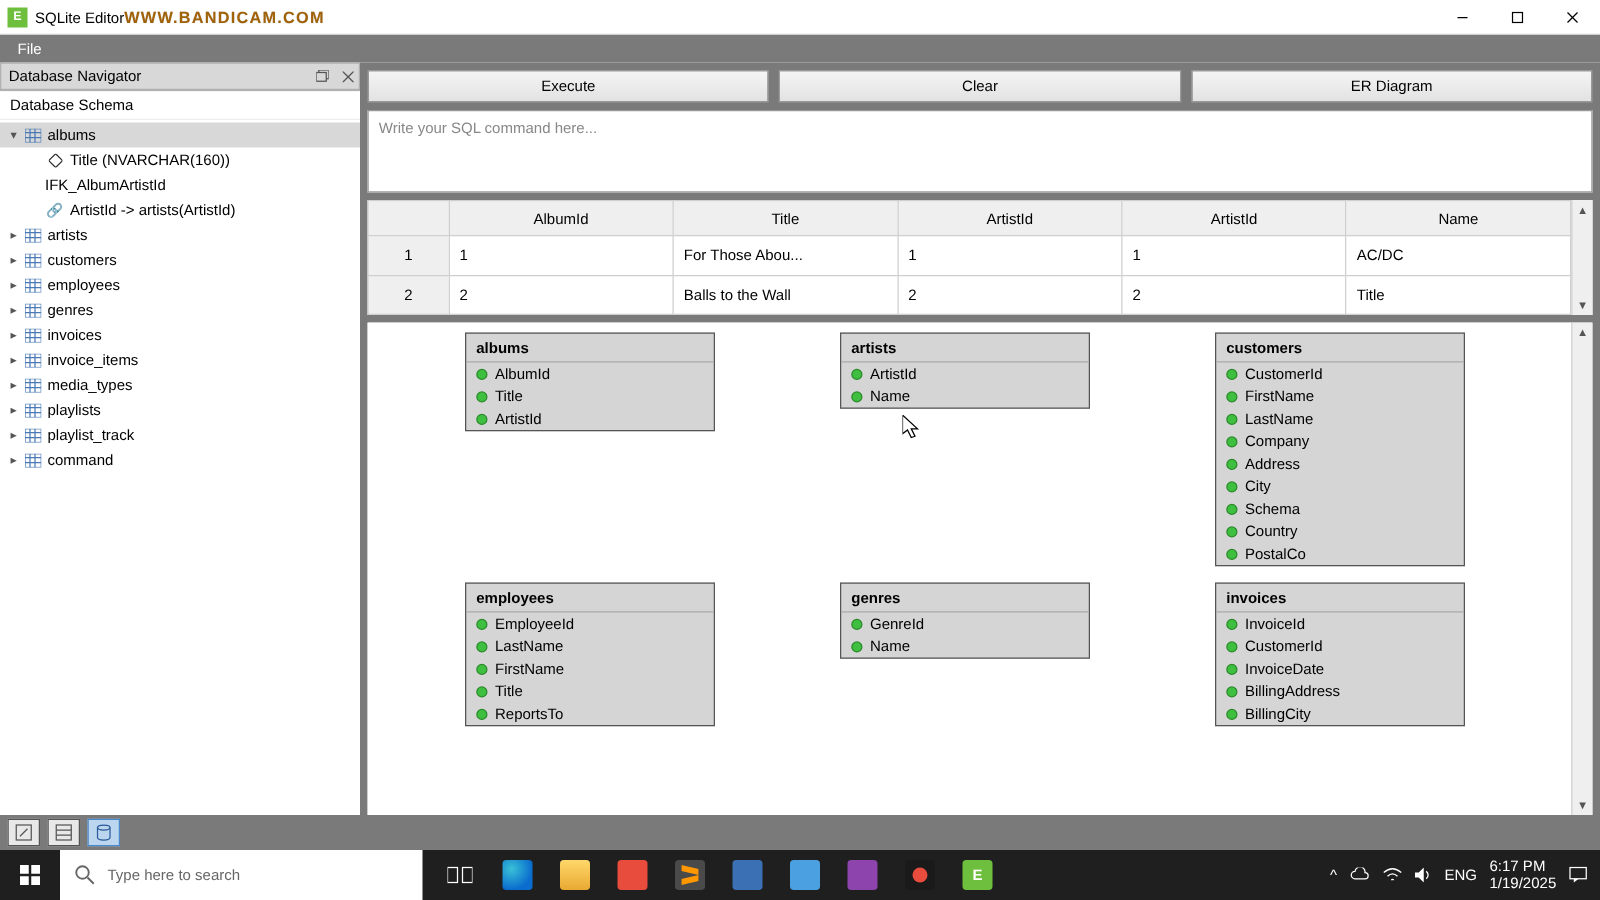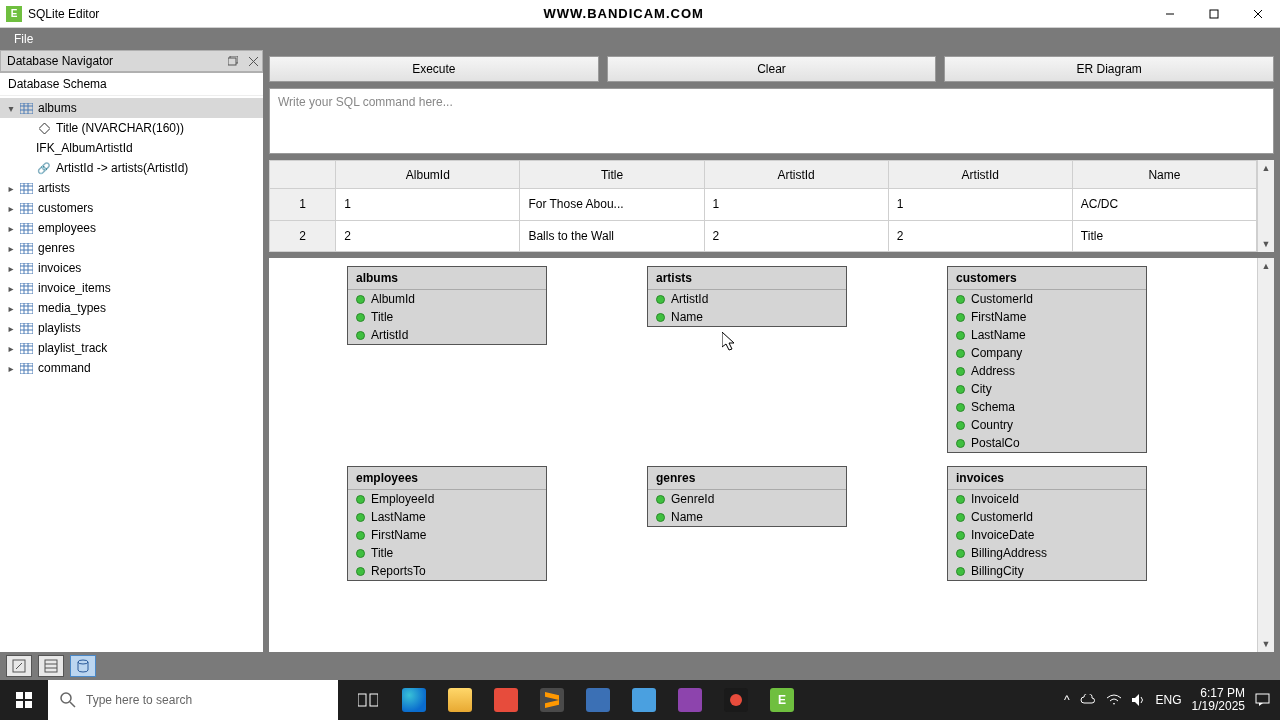--- a/index.html
+++ b/index.html
@@ -2,31 +2,31 @@
 <html><head>
 <meta charset="utf-8">
 <style>
 * { box-sizing: border-box; margin: 0; padding: 0; font-family: "Segoe UI", Tahoma, sans-serif; font-size: 12px; }
 html, body { width: 1280px; height: 720px; overflow: hidden; background: #fff; }
 
 
 .titlebar { height: 28px; background: #fff; display: flex; align-items: center; border-bottom: 1px solid #d0d0d0; }
 .titlebar .appicon { width: 16px; height: 16px; background: #6fbf3f; margin: 0 6px; display: flex; align-items: center; justify-content: center; color: #fff; font-weight: bold; font-size: 10px; }
 .titlebar .title { flex: 0 0 auto; }
-.titlebar .wm { flex: 1; text-align: center; color: #000000; font-weight: bold; letter-spacing: 1px; font-size: 13px; text-shadow: 0 0 1px #ccc; }
+.titlebar .wm { flex: 1; color: #a16207; font-weight: bold; letter-spacing: 1px; font-size: 13px; text-shadow: 0 0 1px #ccc; }
 .titlebar .winbtns { display: flex; }
 .titlebar .winbtn { width: 44px; height: 28px; display: flex; align-items: center; justify-content: center; }
 
 
 .menubar { height: 22px; background: #7a7a7a; display: flex; align-items: center; padding-left: 6px; }
 .menubar .menuitem { color: #fff; padding: 2px 8px; }
 
 
 .outer { display: flex; height: calc(100% - 28px - 22px - 28px - 40px); background: #7a7a7a; }
-.leftcol { width: 263px; display: flex; flex-direction: column; background: #7a7a7a; }
+.leftcol { width: 288px; display: flex; flex-direction: column; background: #7a7a7a; }
 .panelhdr { height: 22px; background: #d8d8d8; display: flex; align-items: center; padding-left: 6px; border: 1px solid #b0b0b0; }
 .panelhdr .spacer { flex: 1; }
 .panelhdr .hdrbtn { width: 18px; height: 18px; display: flex; align-items: center; justify-content: center; margin-left: 2px; }
 
 .navpanel { background: #fff; flex: 1; border-top: 1px solid #b0b0b0; overflow: hidden; }
 .schema-hdr { padding: 4px 8px; background: #fff; border-bottom: 1px solid #eee; }
 .tree { padding: 2px 0; }
 .tree-row { display: flex; align-items: center; height: 20px; padding-left: 4px; white-space: nowrap; }
 .tree-row.sel { background: #d8d8d8; }
 .twisty { width: 14px; display: inline-flex; justify-content: center; color: #555; font-size: 10px; }
@@ -70,21 +70,21 @@
 .statusbtn.active { background: #bcd6f0; border-color: #4a88c7; }
 
 
 .taskbar { height: 40px; background: #1f1f1f; display: flex; align-items: center; color: #fff; }
 .taskbar .start { width: 48px; height: 100%; display: flex; align-items: center; justify-content: center; }
 .taskbar .search { flex: 0 0 290px; height: 100%; background: #fff; display: flex; align-items: center; padding-left: 12px; gap: 10px; color: #666; }
 .taskbar .tasks { flex: 1; display: flex; align-items: center; padding-left: 8px; gap: 2px; }
 .taskicon { width: 44px; height: 40px; display: flex; align-items: center; justify-content: center; }
 .taskicon .sq { width: 24px; height: 24px; border-radius: 3px; }
 .tray { display: flex; align-items: center; gap: 10px; padding-right: 10px; font-size: 11px; }
-.tray .clock { text-align: right; line-height: 13px; }
+.tray .clock { line-height: 13px; }
 
 .cursor { position: absolute; width: 14px; height: 20px; pointer-events: none; z-index: 999; }
 
 svg { display: block; }
 </style>
 </head>
 <body>
 
 <div class="titlebar">
   <div class="appicon">E</div>

